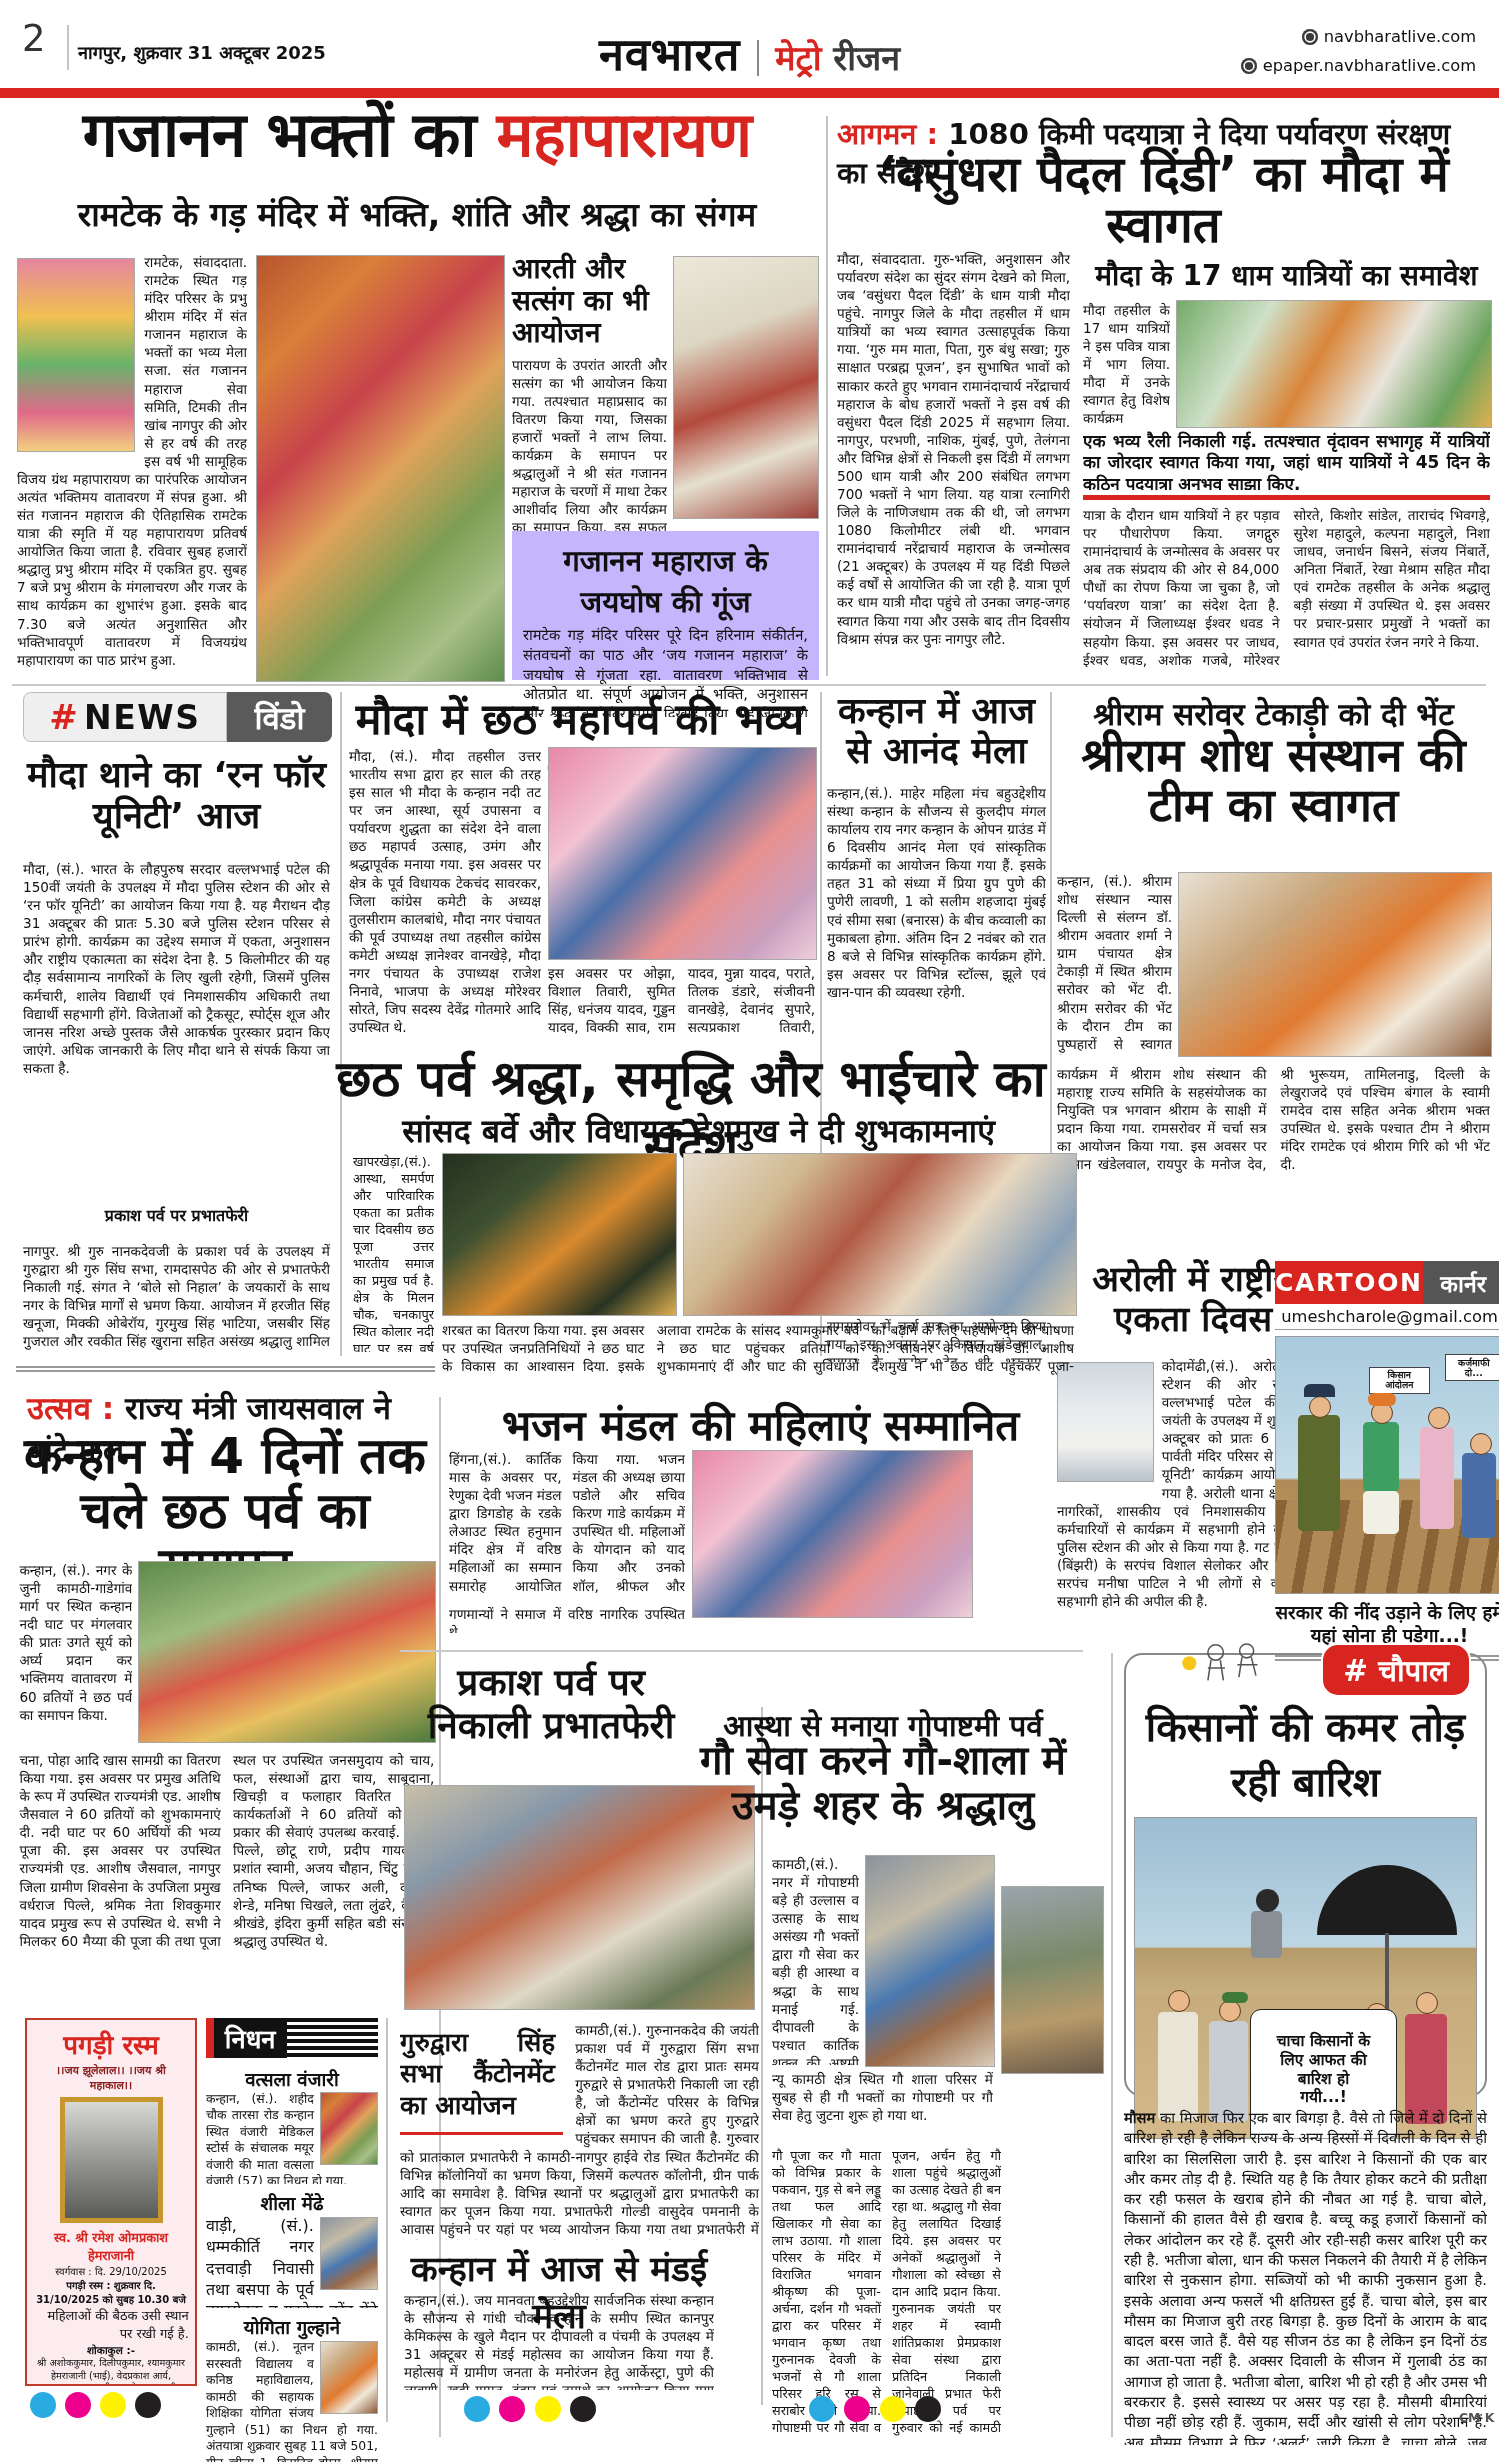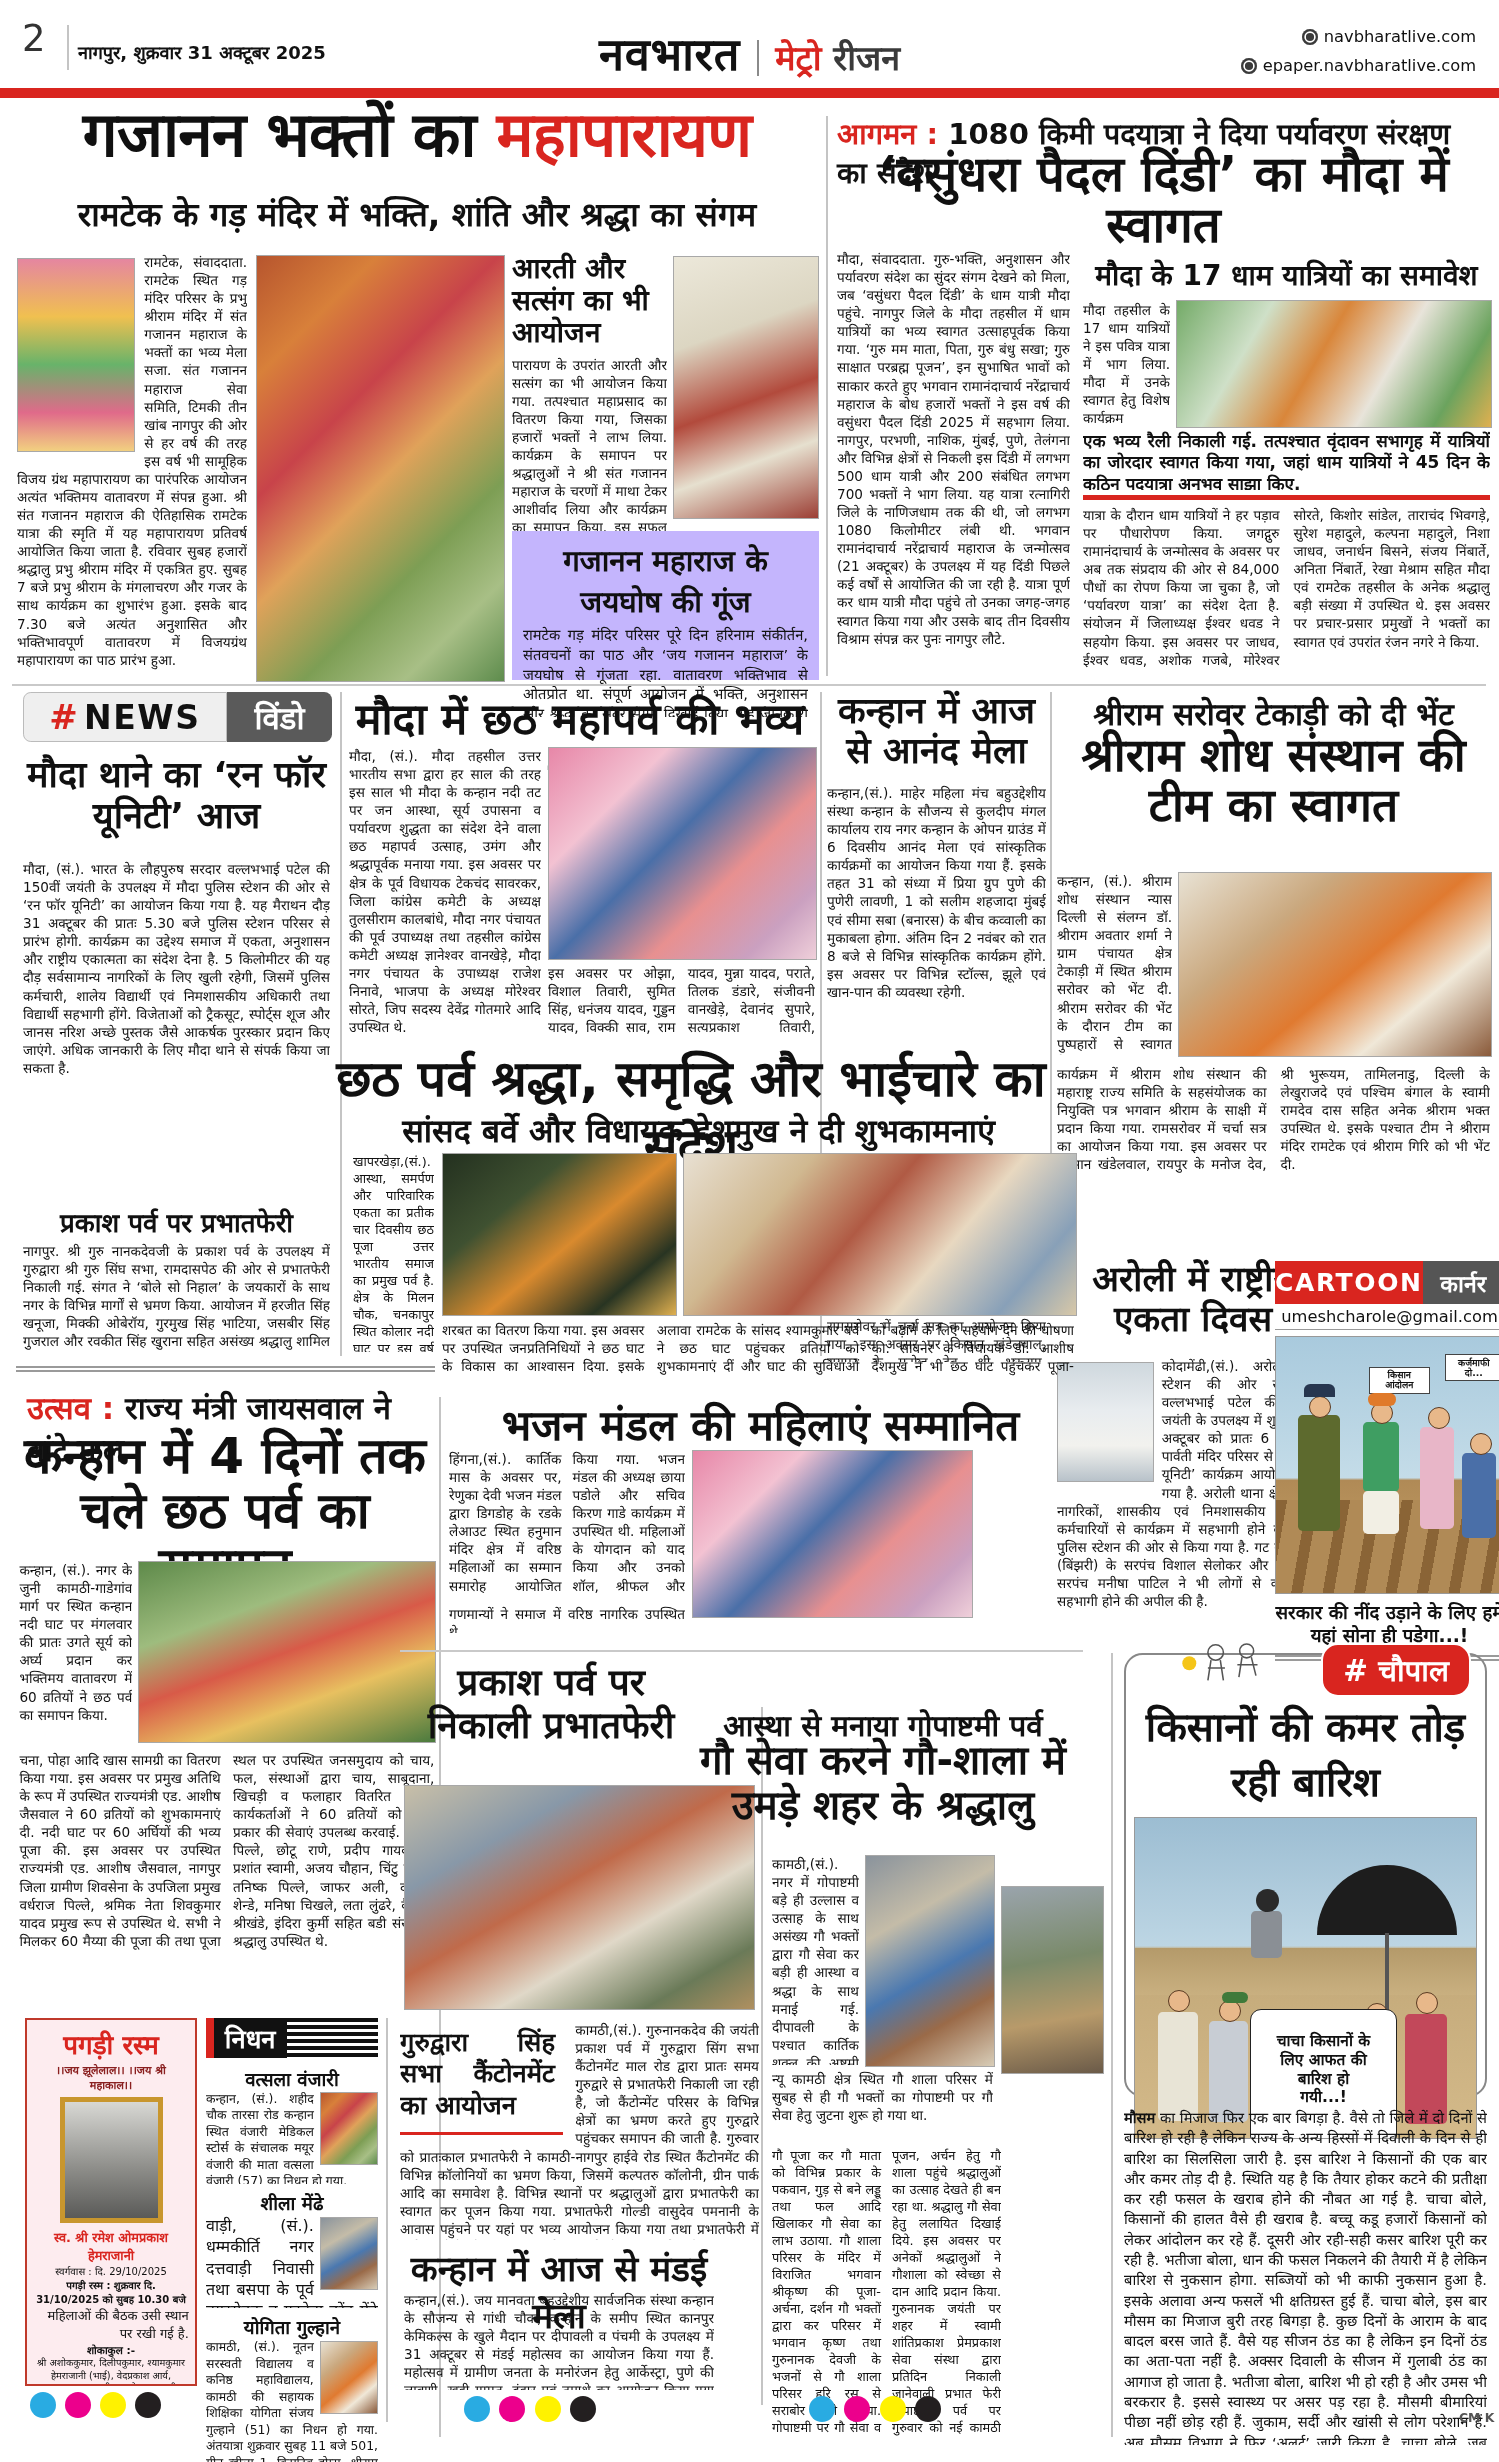--- a/index.html
+++ b/index.html
@@ -114,21 +114,21 @@
     <div style="flex:1;background:#efefef;border:1.6px solid #bbb;border-radius:7.8px 0 0 7.8px;display:flex;align-items:center;justify-content:center;">
       <span class="red" style="font-size:34px;font-weight:800;margin-right:6.2px;">#</span>
       <span style="font-size:33px;font-weight:800;letter-spacing:1.6px;">NEWS</span>
     </div>
     <div style="width:105px;background:#5a5a5a;border-radius:0 7.8px 7.8px 0;display:flex;align-items:center;justify-content:center;">
       <span style="color:#fff;font-size:31px;font-weight:700;">विंडो</span>
     </div>
   </div>
   <div class="abs hl center" style="left:23px;top:754px;width:307px;font-size:36px;line-height:1.15;">मौदा थाने का ‘रन फॉर यूनिटी’ आज</div>
   <div class="abs body-txt" style="left:23px;top:860px;width:307px;height:340px;">मौदा, (सं.). भारत के लौहपुरुष सरदार वल्लभभाई पटेल की 150वीं जयंती के उपलक्ष्य में मौदा पुलिस स्टेशन की ओर से ‘रन फॉर यूनिटी’ का आयोजन किया गया है. यह मैराथन दौड़ 31 अक्टूबर की प्रातः 5.30 बजे पुलिस स्टेशन परिसर से प्रारंभ होगी. कार्यक्रम का उद्देश्य समाज में एकता, अनुशासन और राष्ट्रीय एकात्मता का संदेश देना है. 5 किलोमीटर की यह दौड़ सर्वसामान्य नागरिकों के लिए खुली रहेगी, जिसमें पुलिस कर्मचारी, शालेय विद्यार्थी एवं निमशासकीय अधिकारी तथा विद्यार्थी सहभागी होंगे. विजेताओं को ट्रैकसूट, स्पोर्ट्स शूज और जानस नरिश अच्छे पुस्तक जैसे आकर्षक पुरस्कार प्रदान किए जाएंगे. अधिक जानकारी के लिए मौदा थाने से संपर्क किया जा सकता है.</div>
-  <div class="abs hl center" style="left:23px;top:1204px;width:307px;font-size:26px;">प्रकाश पर्व पर प्रभातफेरी</div>
+  <div class="abs hl center" style="left:23px;top:1204px;width:307px;font-size:16px;">प्रकाश पर्व पर प्रभातफेरी</div>
   <div class="abs body-txt" style="left:23px;top:1242px;width:307px;height:113px;">नागपुर. श्री गुरु नानकदेवजी के प्रकाश पर्व के उपलक्ष्य में गुरुद्वारा श्री गुरु सिंघ सभा, रामदासपेठ की ओर से प्रभातफेरी निकाली गई. संगत ने ‘बोले सो निहाल’ के जयकारों के साथ नगर के विभिन्न मार्गों से भ्रमण किया. आयोजन में हरजीत सिंह खनूजा, मिक्की ओबेरॉय, गुरमुख सिंह भाटिया, जसबीर सिंह गुजराल और रवकीत सिंह खुराना सहित असंख्य श्रद्धालु शामिल हुए.</div>
 
   <div class="abs vrule" style="left:340px;top:692px;height:664px;"></div>
   <div class="abs vrule" style="left:820px;top:692px;height:664px;"></div>
   <div class="abs vrule" style="left:1050px;top:692px;height:559px;"></div>
 
   <div class="abs hl center" style="left:345px;top:688px;width:470px;font-size:43px;">मौदा में छठ महापर्व की भव्य छटा</div>
   <div class="abs body-txt" style="left:349px;top:747px;width:192px;height:293px;">मौदा, (सं.). मौदा तहसील उत्तर भारतीय सभा द्वारा हर साल की तरह इस साल भी मौदा के कन्हान नदी तट पर जन आस्था, सूर्य उपासना व पर्यावरण शुद्धता का संदेश देने वाला छठ महापर्व उत्साह, उमंग और श्रद्धापूर्वक मनाया गया. इस अवसर पर क्षेत्र के पूर्व विधायक टेकचंद सावरकर, जिला कांग्रेस कमेटी के अध्यक्ष तुलसीराम कालबांधे, मौदा नगर पंचायत की पूर्व उपाध्यक्ष तथा तहसील कांग्रेस कमेटी अध्यक्ष ज्ञानेश्वर वानखेड़े, मौदा नगर पंचायत के उपाध्यक्ष राजेश निनावे, भाजपा के अध्यक्ष मोरेश्वर सोरते, जिप सदस्य देवेंद्र गोतमारे आदि उपस्थित थे.</div>
   <div class="abs photo ph-pink" style="left:548px;top:747px;width:267px;height:211px;"></div>
   <div class="abs body-txt" style="left:548px;top:964px;width:267px;height:76px;column-count:2;column-gap:12.4px;">इस अवसर पर ओझा, विशाल तिवारी, सुमित सिंह, धनंजय यादव, गुड्डन यादव, विक्की साव, राम यादव, मुन्ना यादव, पराते, तिलक डंडारे, संजीवनी वानखेड़े, देवानंद सुपारे, सत्यप्रकाश तिवारी, अखिलेश तिवारी, राहुल तेजारी, शुभम तिवारी, उमाशंकर चौरसिया, मनीष देवस्थली, सोनी ओझा, सेजल तिवारी, सोनी यादव, जयप्रकाश सिंह, कमलेश सिंह पांडे, जयकुमार सिंह सहित सभी कार्यकर्ताओं ने छठ पर्व की सफलता के लिए कड़ी मेहनत की.</div>

